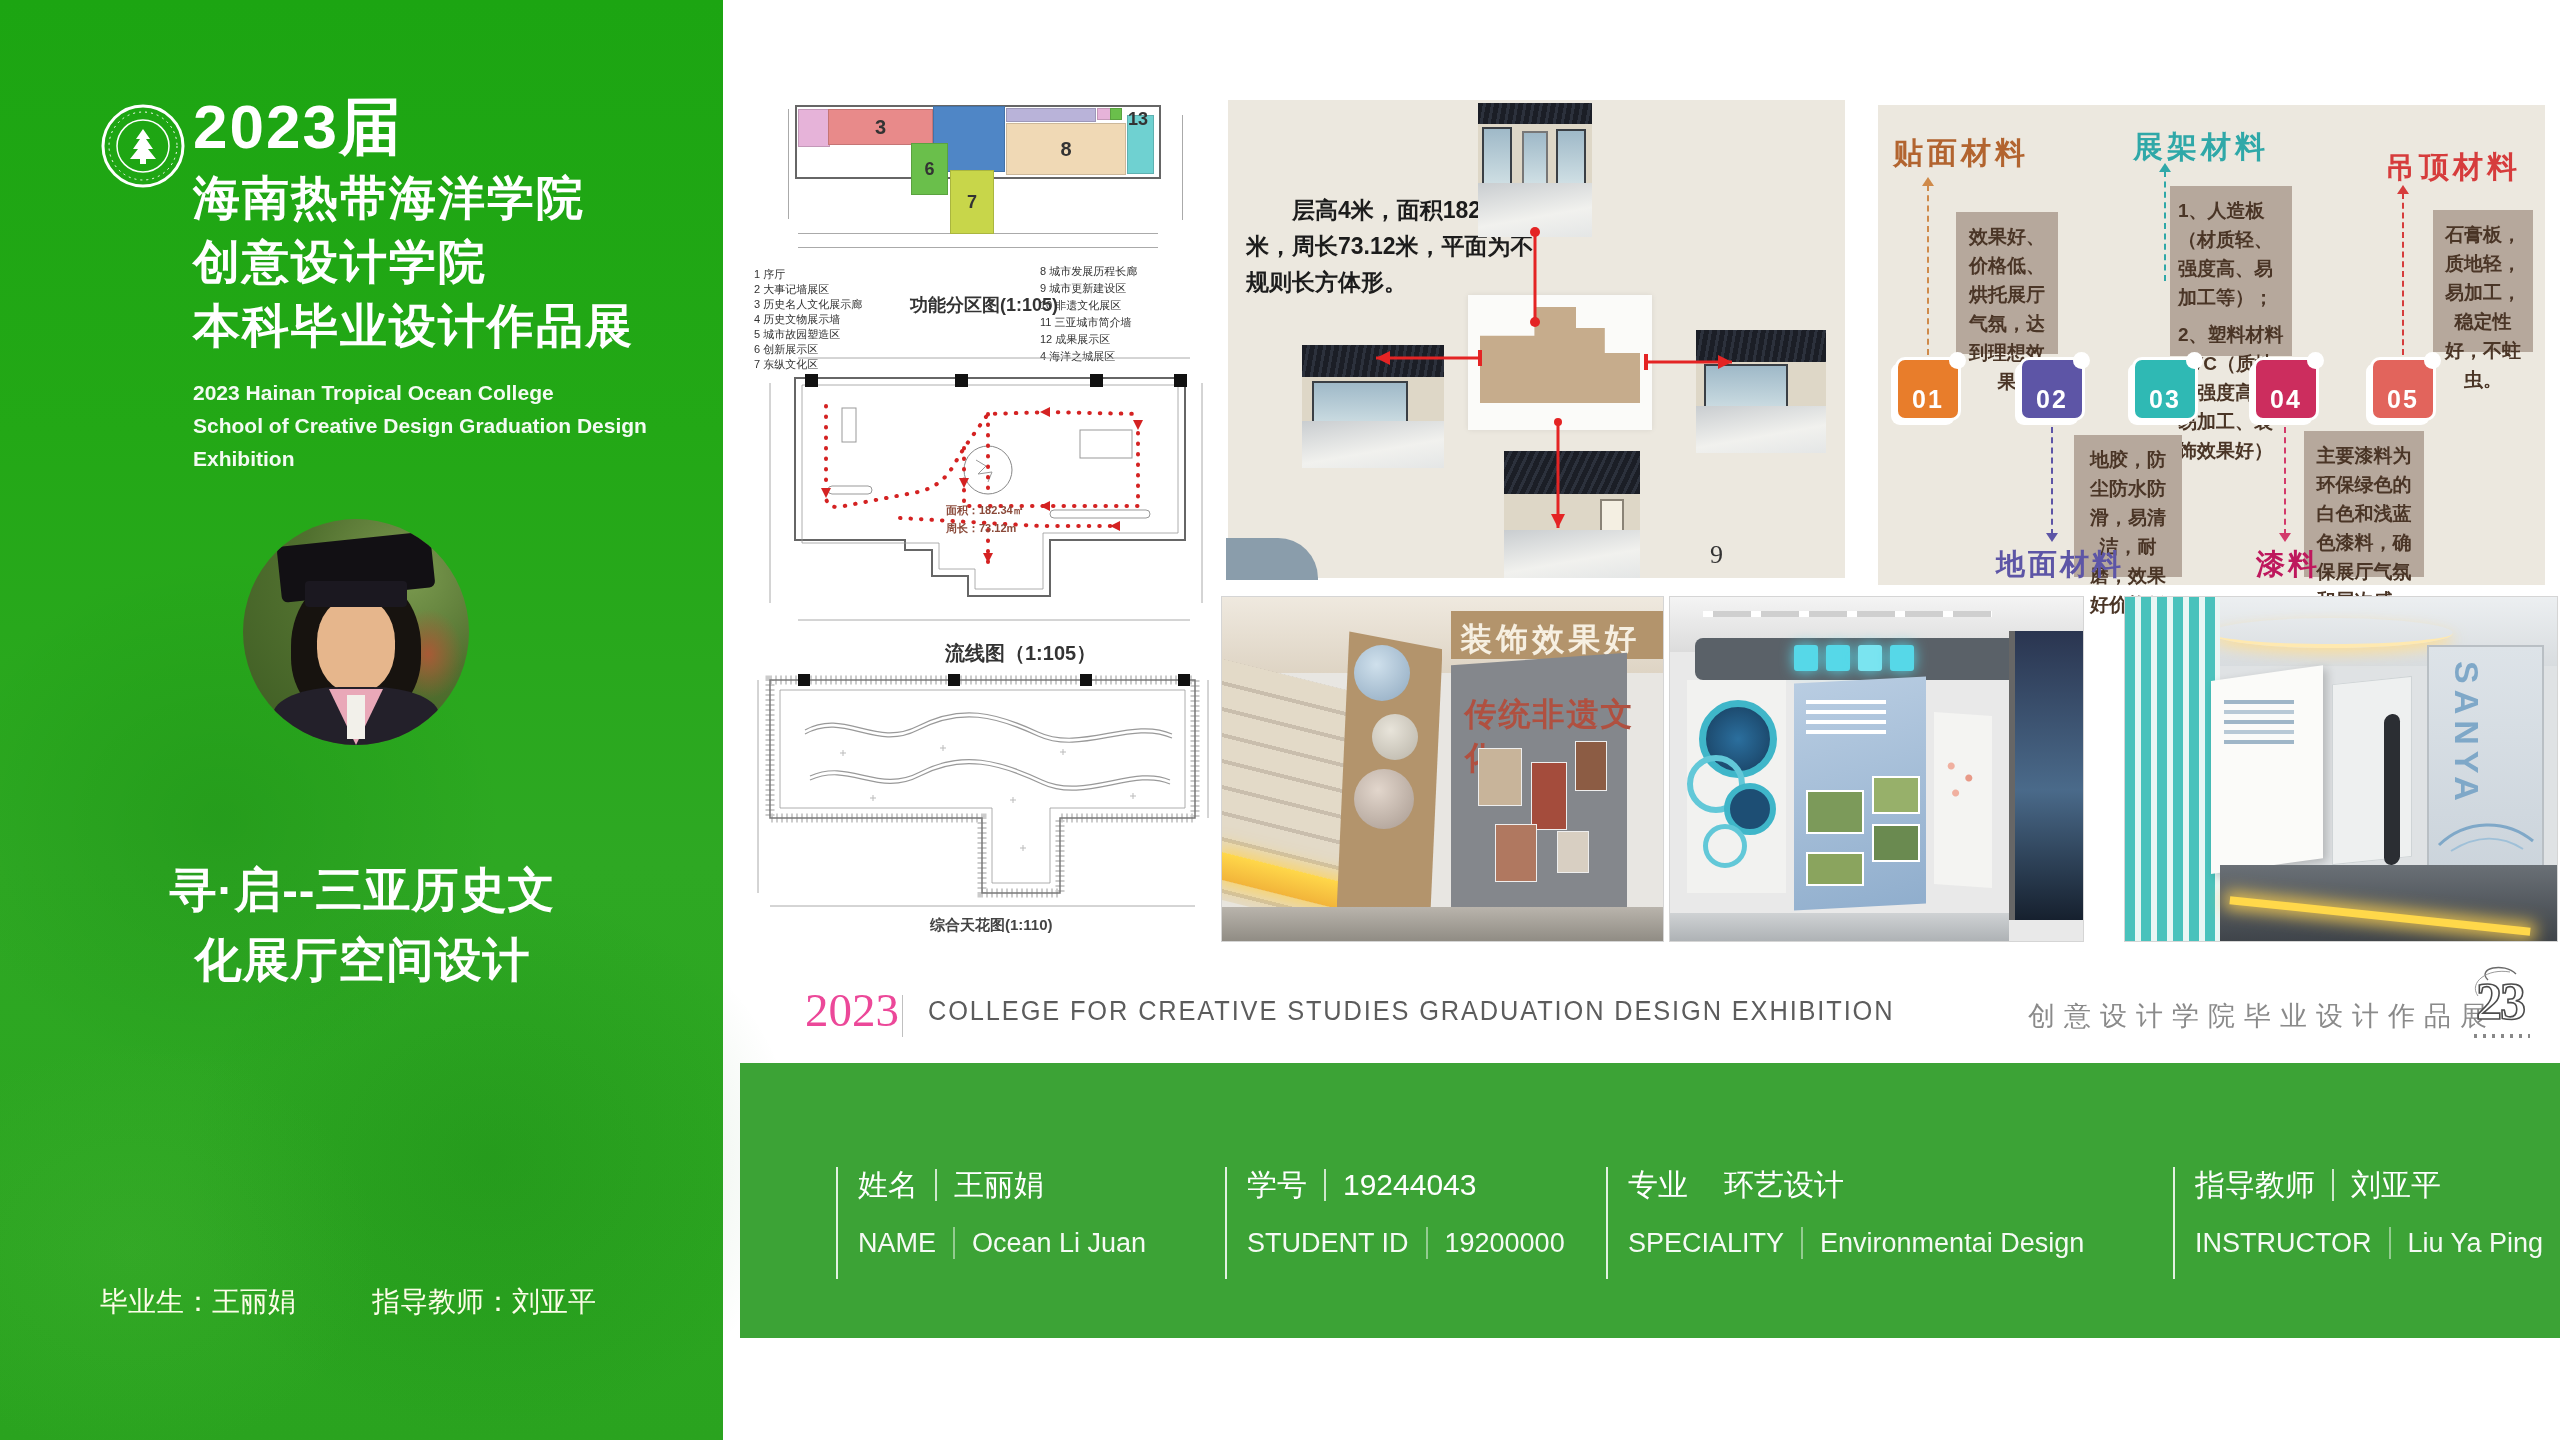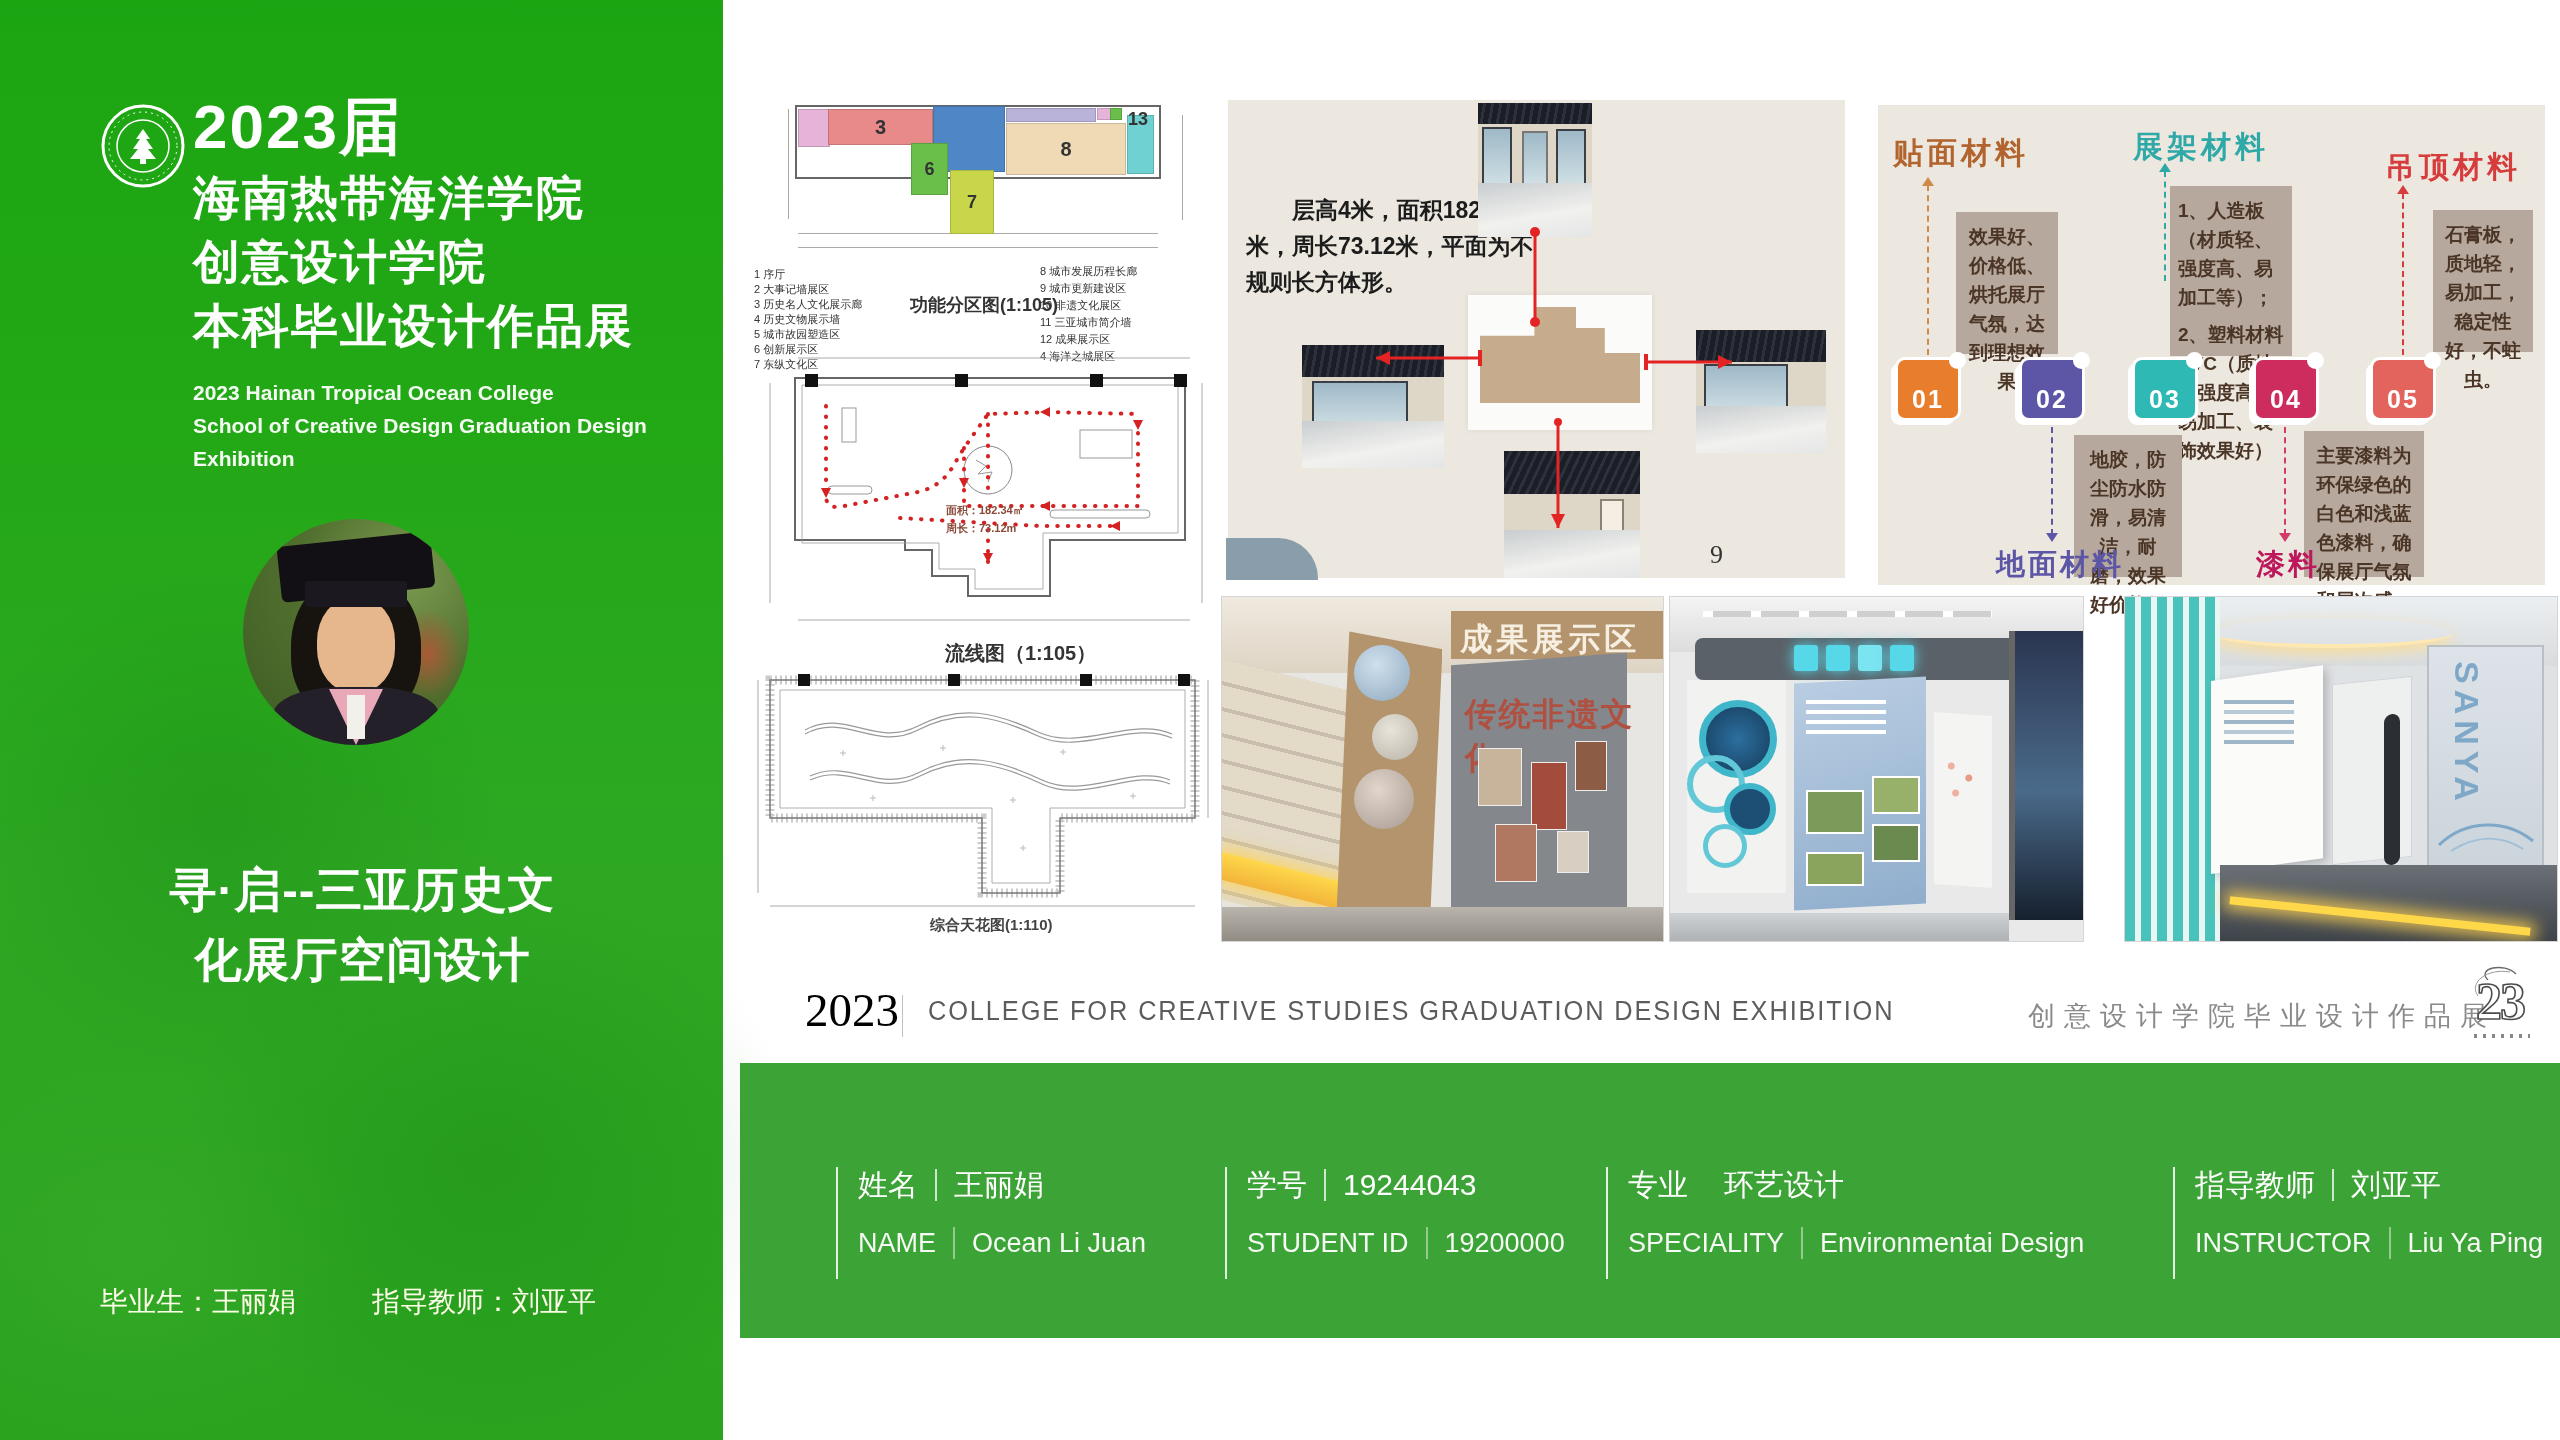--- a/index.html
+++ b/index.html
@@ -70,21 +70,21 @@
   .mcard .dot{position:absolute;right:-8px;top:-8px;width:17px;height:17px;border-radius:50%;background:#fff;}
   .mcard .num{color:#fff;font-size:25px;font-weight:bold;margin-bottom:4px;letter-spacing:2px;}
   .dash-v{position:absolute;width:0;border-left:2px dashed;}
   .tri{position:absolute;width:0;height:0;border-left:6px solid transparent;border-right:6px solid transparent;}
   .mat-blabel{position:absolute;top:440px;font-size:29px;font-weight:bold;letter-spacing:3px;}
 
   
   .render{position:absolute;top:596px;height:344px;border:1px solid #d5d5d5;overflow:hidden;background:#e8e6e2;}
 
   
-  .banner-year{left:805px;top:983px;font-family:"Liberation Serif",serif;font-size:47px;color:#000000;}
+  .banner-year{left:805px;top:983px;font-family:"Liberation Serif",serif;font-size:47px;color:#ec4899;}
   .banner-div{left:902px;top:995px;width:1px;height:42px;background:#c0c0c0;}
   .banner-eng{left:928px;top:996px;font-size:27px;letter-spacing:2px;color:#5c5c5c;
     transform:scaleX(.94);transform-origin:left;white-space:nowrap;}
   .banner-cn{left:2028px;top:998px;font-size:27px;letter-spacing:9px;color:#8a8a8a;white-space:nowrap;}
   .logo23{left:2458px;top:968px;width:86px;height:76px;color:#4c4c4c;}
   .logo23 .n{position:absolute;left:18px;top:4px;font-size:52px;font-weight:bold;font-family:"Liberation Serif",serif;
     color:#fff;-webkit-text-stroke:1.6px #4c4c4c;letter-spacing:-2px;}
   .logo23 .dots{position:absolute;left:16px;top:66px;width:56px;height:4px;
     background:repeating-linear-gradient(90deg,#888 0 3px,transparent 3px 9px);}
 
@@ -391,21 +391,21 @@
   <div class="abs" style="left:0;top:18%;width:34%;height:70%;transform:skewY(14deg);transform-origin:left top;
        background:repeating-linear-gradient(180deg,#e3dac8 0 22px,#c9bead 22px 26px);"></div>
   <div class="abs" style="left:0;top:74%;width:36%;height:8%;transform:skewY(14deg);transform-origin:left top;
        background:linear-gradient(180deg,#ffd84a,#f2b43a);box-shadow:0 0 18px 6px rgba(255,210,80,.8);"></div>
   <div class="abs" style="left:26%;top:10%;width:24%;height:86%;background:#b3946c;
        clip-path:polygon(12% 0,100% 6%,88% 100%,0 94%);"></div>
   <div class="abs" style="left:30%;top:14%;width:56px;height:56px;border-radius:50%;background:radial-gradient(circle at 40% 35%,#cfe0ec,#8fa9c0);"></div>
   <div class="abs" style="left:34%;top:34%;width:46px;height:46px;border-radius:50%;background:radial-gradient(circle at 40% 35%,#e8e4da,#b9b4a8);"></div>
   <div class="abs" style="left:30%;top:50%;width:60px;height:60px;border-radius:50%;background:radial-gradient(circle at 40% 35%,#e2d6cc,#a89a90);"></div>
   <div class="abs" style="left:52%;top:4%;width:48%;height:14%;background:#b3946c;"></div>
-  <div class="abs" style="left:54%;top:6%;width:44%;font-size:32px;font-weight:bold;color:#f6efe1;letter-spacing:4px;">成果展示区</div>
+  <div class="abs" style="left:54%;top:6%;width:44%;font-size:32px;font-weight:bold;color:#f6efe1;letter-spacing:4px;">装饰效果好</div>
   <div class="abs" style="left:52%;top:18%;width:40%;height:78%;background:#84878c;transform:skewY(-4deg);"></div>
   <div class="abs" style="left:55%;top:28%;font-size:32px;font-weight:bold;color:#b05040;letter-spacing:2px;">传统非遗文化</div>
   <div class="abs" style="left:58%;top:44%;width:42px;height:56px;background:#c8b49a;border:1px solid #eee;"></div>
   <div class="abs" style="left:70%;top:48%;width:34px;height:66px;background:#a44c3c;border:1px solid #eee;"></div>
   <div class="abs" style="left:80%;top:42%;width:30px;height:48px;background:#8c5c44;border:1px solid #eee;"></div>
   <div class="abs" style="left:62%;top:66%;width:40px;height:56px;background:#b07860;border:1px solid #eee;"></div>
   <div class="abs" style="left:76%;top:68%;width:30px;height:40px;background:#d8cfc2;border:1px solid #eee;"></div>
   <div class="abs" style="left:0;bottom:0;width:100%;height:10%;background:linear-gradient(180deg,#b9b4ac,#908c84);"></div>
 </div>
 

